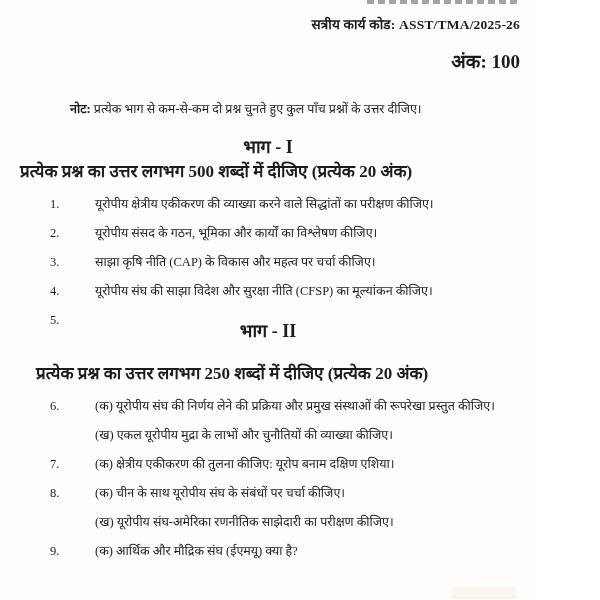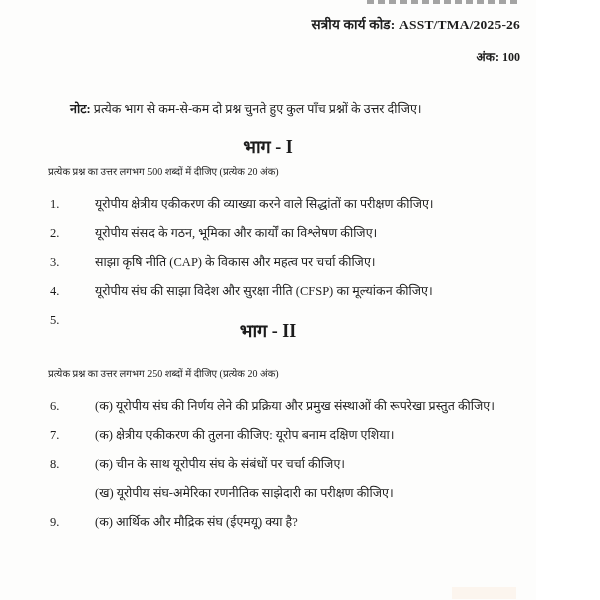--- a/index.html
+++ b/index.html
@@ -32,21 +32,21 @@
     right: 16px;
     font-weight: bold;
     font-size: 13.5px;
     letter-spacing: 0.2px;
   }
   .hdr-marks {
     position: absolute;
     top: 48px;
     right: 16px;
     font-weight: bold;
-    font-size: 12px;
+    font-size: 19px;
   }
   .note-line {
     position: absolute;
     top: 101px;
     left: 38px;
     right: 22px;
     font-size: 12.5px;
     line-height: 16px;
     margin-left: 32px;
   }
@@ -57,28 +57,28 @@
     right: 0;
     text-align: center;
     font-weight: bold;
     font-size: 18px;
     line-height: 16px;
   }
   .sec1-title { top: 139px; }
   .sec2-title { top: 323px; }
   .sec-instr {
     position: absolute;
-    left: 48px;
+    left: 20px;
     right: 22px;
-    font-weight: normal;
-    font-size: 10px;
+    font-weight: bold;
+    font-size: 17px;
     line-height: 16px;
   }
   .sec1-instr { top: 164px; }
-  .sec2-instr { top: 366px; }
+  .sec2-instr { top: 366px; margin-left: 16px; }
   .qlist {
     position: absolute;
     left: 0;
     right: 0;
   }
   .qlist-1 { top: 196px; }
   .qlist-2 { top: 398px; }
   .qrow {
     display: flex;
     align-items: flex-start;
@@ -148,20 +148,24 @@
 
   <div class="sec-title sec2-title">भाग - II</div>
   <div class="sec-instr sec2-instr">प्रत्येक प्रश्न का उत्तर लगभग 250 शब्दों में दीजिए (प्रत्येक 20 अंक)</div>
 
   <div class="qlist qlist-2">
     <div class="qrow">
       <span class="qnum">6.</span>
       <span class="qtext">(क) यूरोपीय संघ की निर्णय लेने की प्रक्रिया और प्रमुख संस्थाओं की रूपरेखा प्रस्तुत कीजिए।</span>
     </div>
     <div class="qrow">
+      <span class="qnum"></span>
+      <span class="qtext">(ख) एकल यूरोपीय मुद्रा के लाभों और चुनौतियों की व्याख्या कीजिए।</span>
+    </div>
+    <div class="qrow">
       <span class="qnum">7.</span>
       <span class="qtext">(क) क्षेत्रीय एकीकरण की तुलना कीजिए: यूरोप बनाम दक्षिण एशिया।</span>
     </div>
     <div class="qrow">
       <span class="qnum">8.</span>
       <span class="qtext">(क) चीन के साथ यूरोपीय संघ के संबंधों पर चर्चा कीजिए।</span>
     </div>
     <div class="qrow">
       <span class="qnum"></span>
       <span class="qtext">(ख) यूरोपीय संघ-अमेरिका रणनीतिक साझेदारी का परीक्षण कीजिए।</span>

